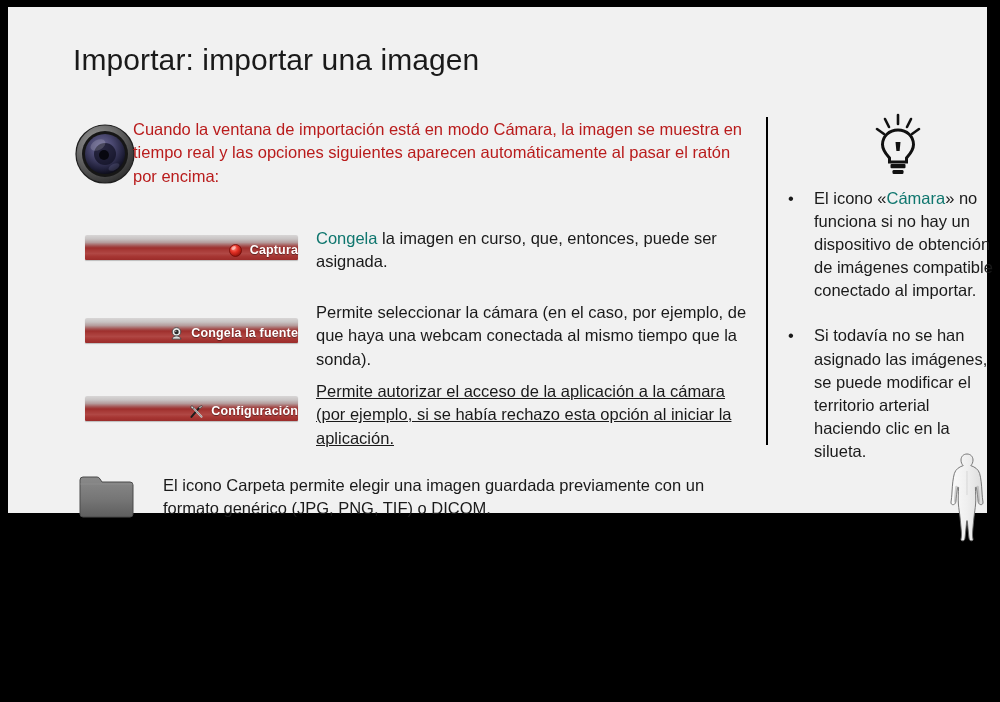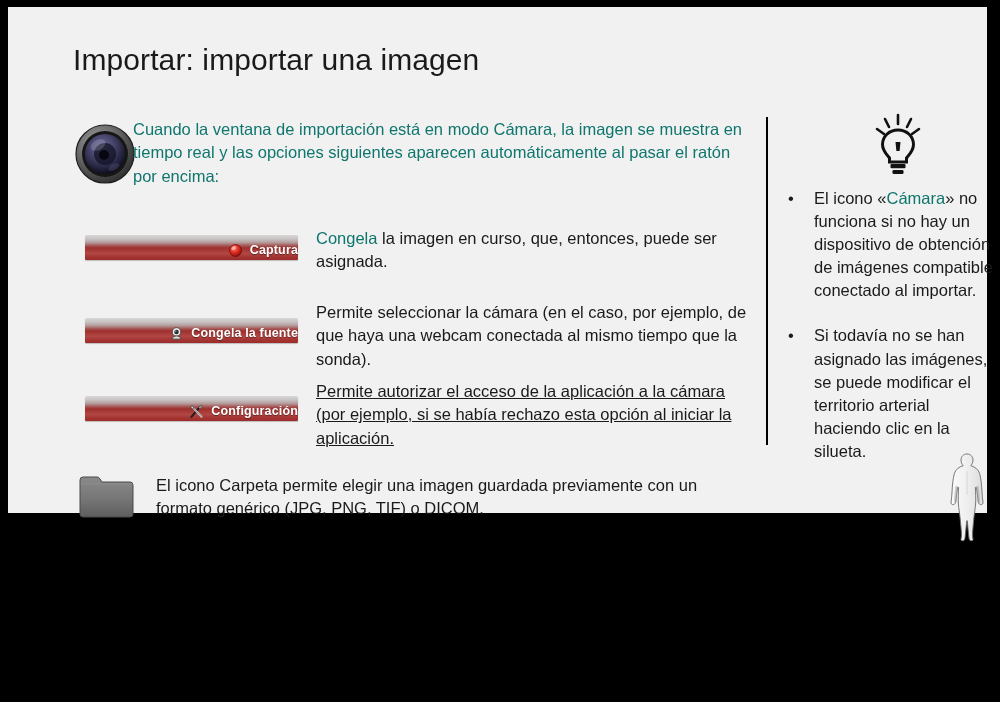--- a/index.html
+++ b/index.html
@@ -47,21 +47,21 @@
   
   #intro-block {
     position: absolute;
     left: 125px;
     top: 111px;
     width: 620px;
   }
   #intro-text {
     font-size: 16.5px;
     line-height: 1.42;
-    color: #0f766e;
+    color: #b91c1c;
   }
 
   .camera-lens-icon {
     position: absolute;
     left: 66px;
     top: 116px;
     width: 64px;
     height: 64px;
   }
   .red-button {
@@ -124,21 +124,21 @@
   
   .folder-icon {
     position: absolute;
     left: 70px;
     top: 465px;
     width: 57px;
     height: 48px;
   }
   #folder-text {
     position: absolute;
-    left: 148px;
+    left: 155px;
     top: 467px;
     width: 580px;
     font-size: 16.5px;
     line-height: 1.42;
     color: #1a1a1a;
   }
 
   
   #vertical-divider {
     position: absolute;

